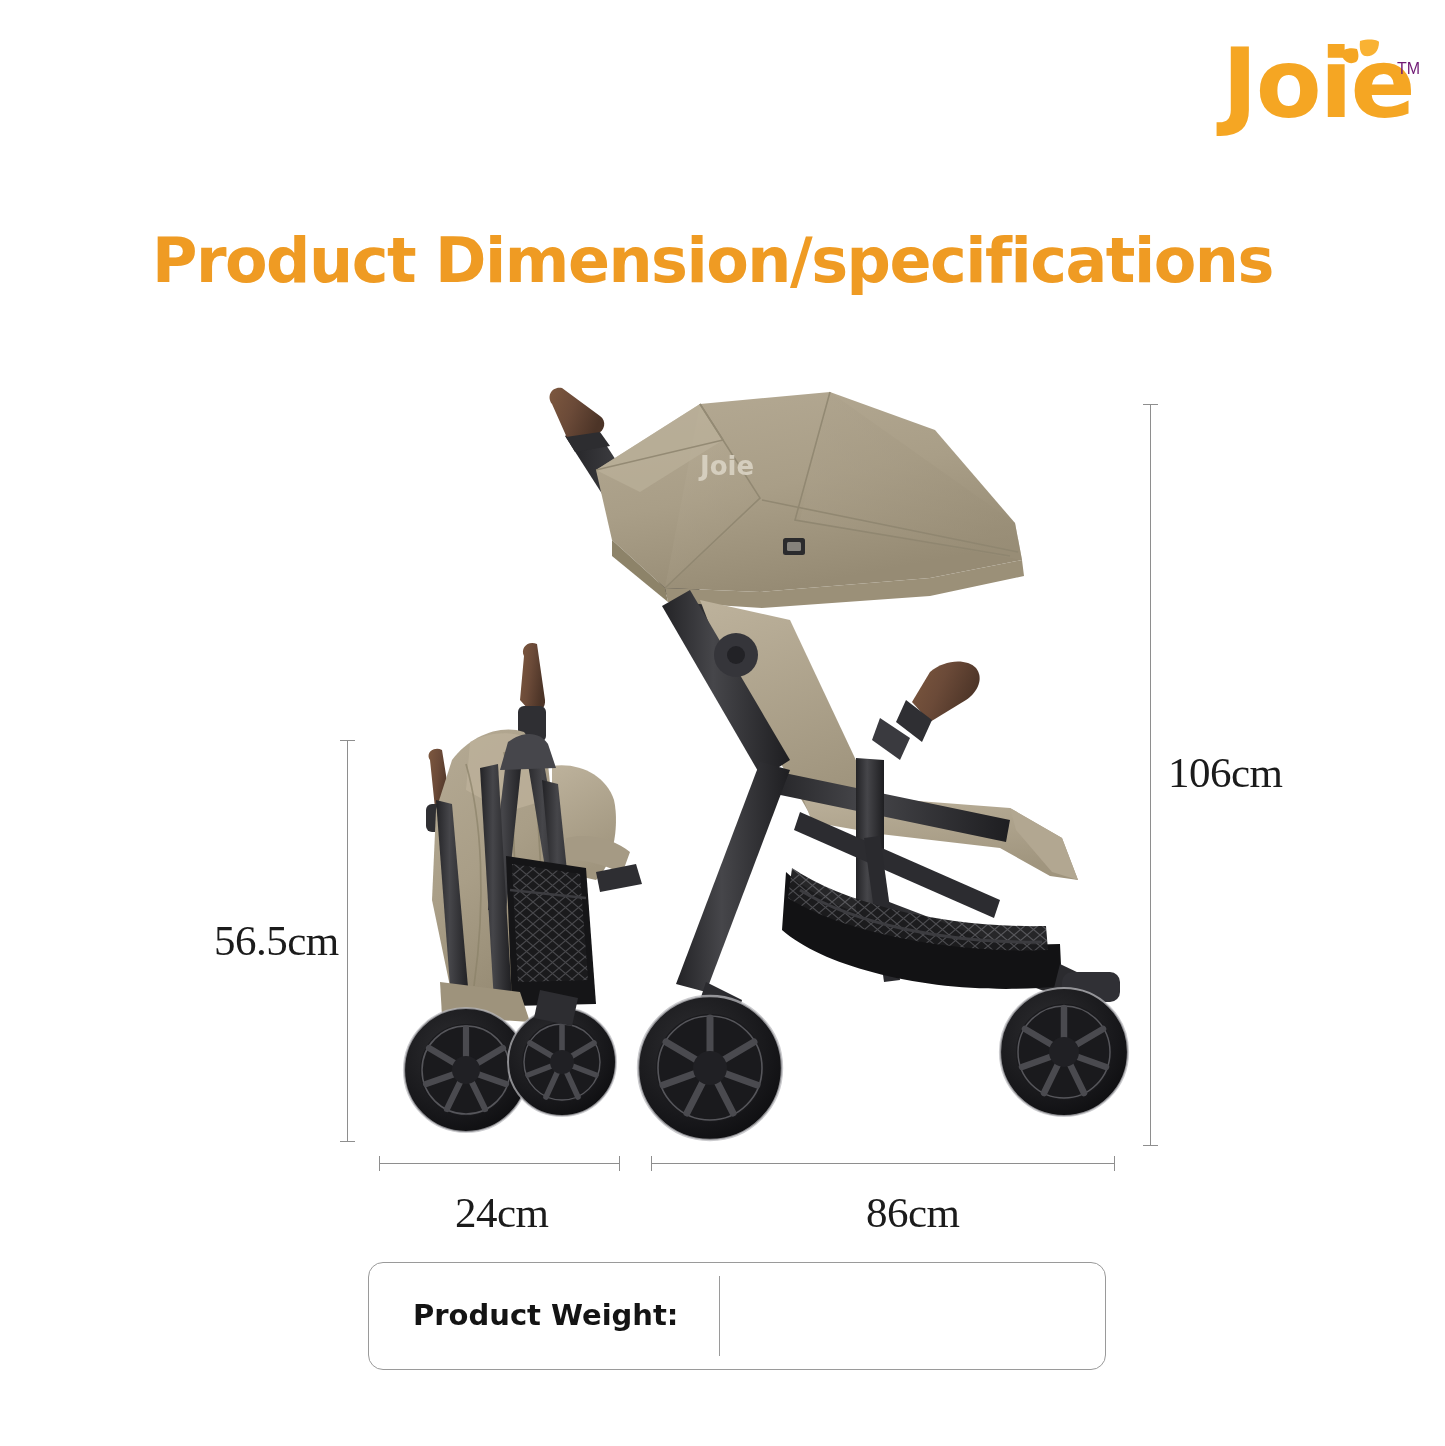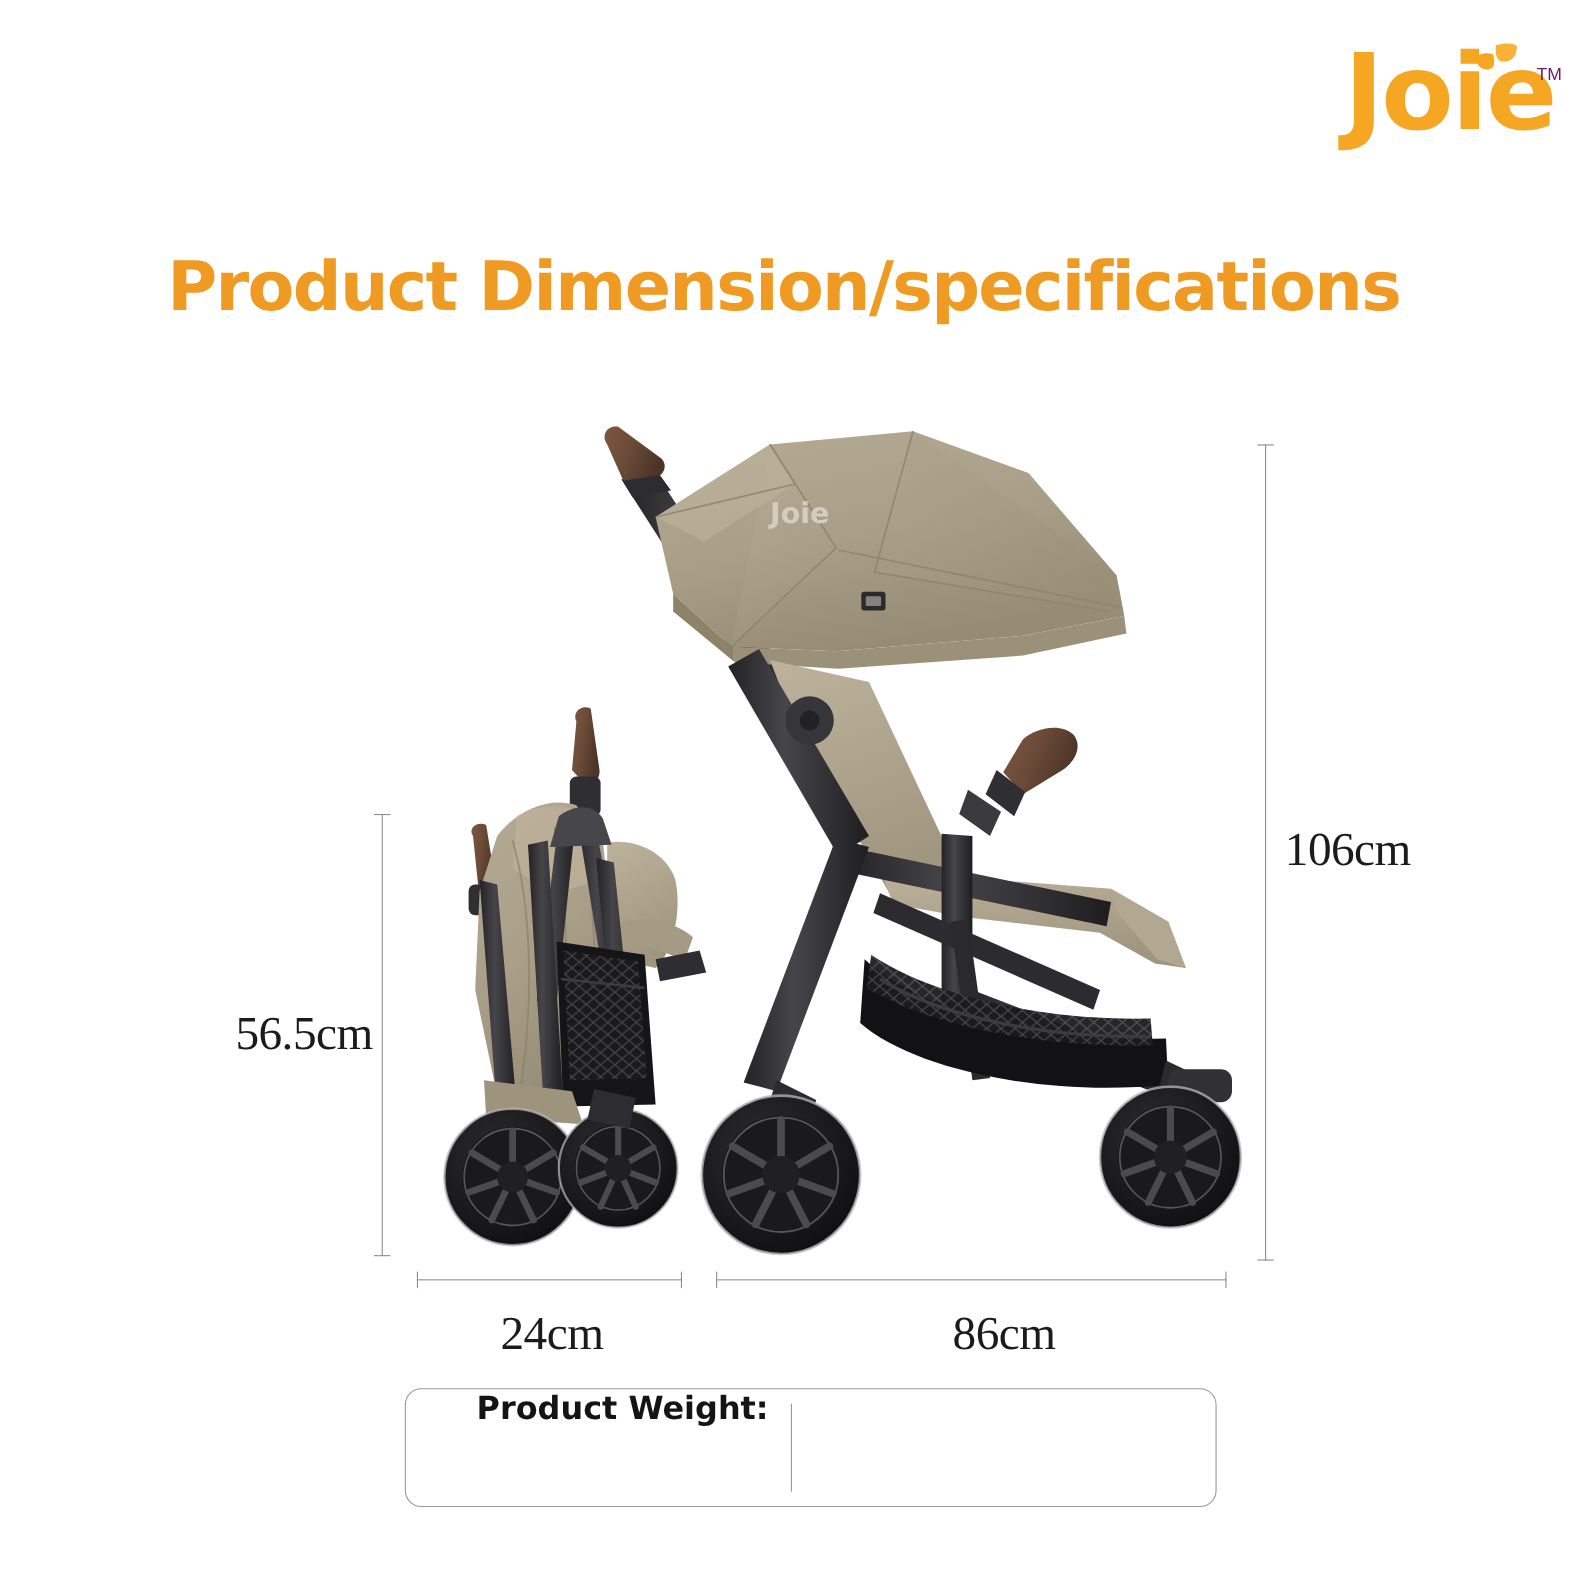--- a/index.html
+++ b/index.html
@@ -120,21 +120,21 @@
     width: 738px;
     height: 108px;
     border: 1.6px solid #9a9a9a;
     border-radius: 15px;
     box-sizing: border-box;
     display: flex;
     align-items: stretch;
   }
   .spec-cell {
     display: flex;
-    flex-direction: row;
+    flex-direction: column;
     justify-content: center;
     padding-left: 44px;
     box-sizing: border-box;
   }
   #spec-cell-weight { width: 350px; }
   #spec-cell-usage  { flex: 1; padding-left: 40px; }
   .spec-divider {
     width: 1.4px;
     background: #9a9a9a;
     margin: 13px 0;

